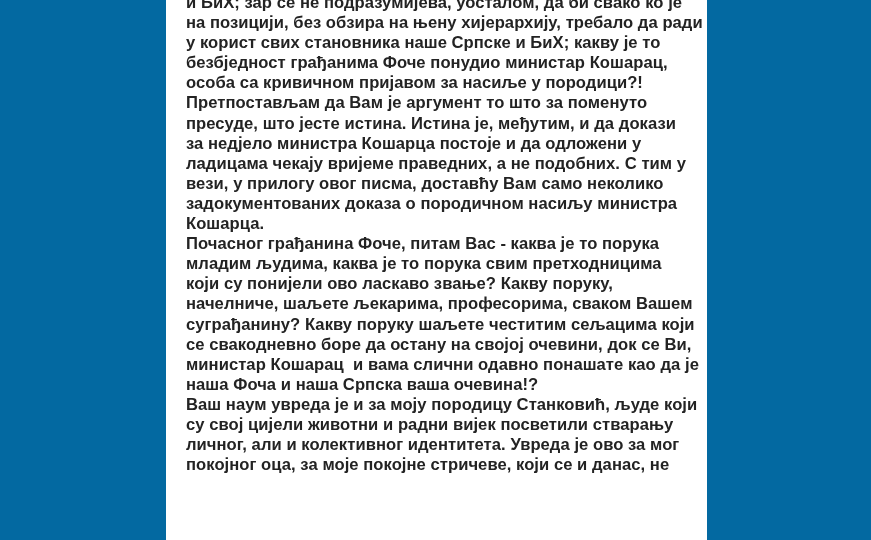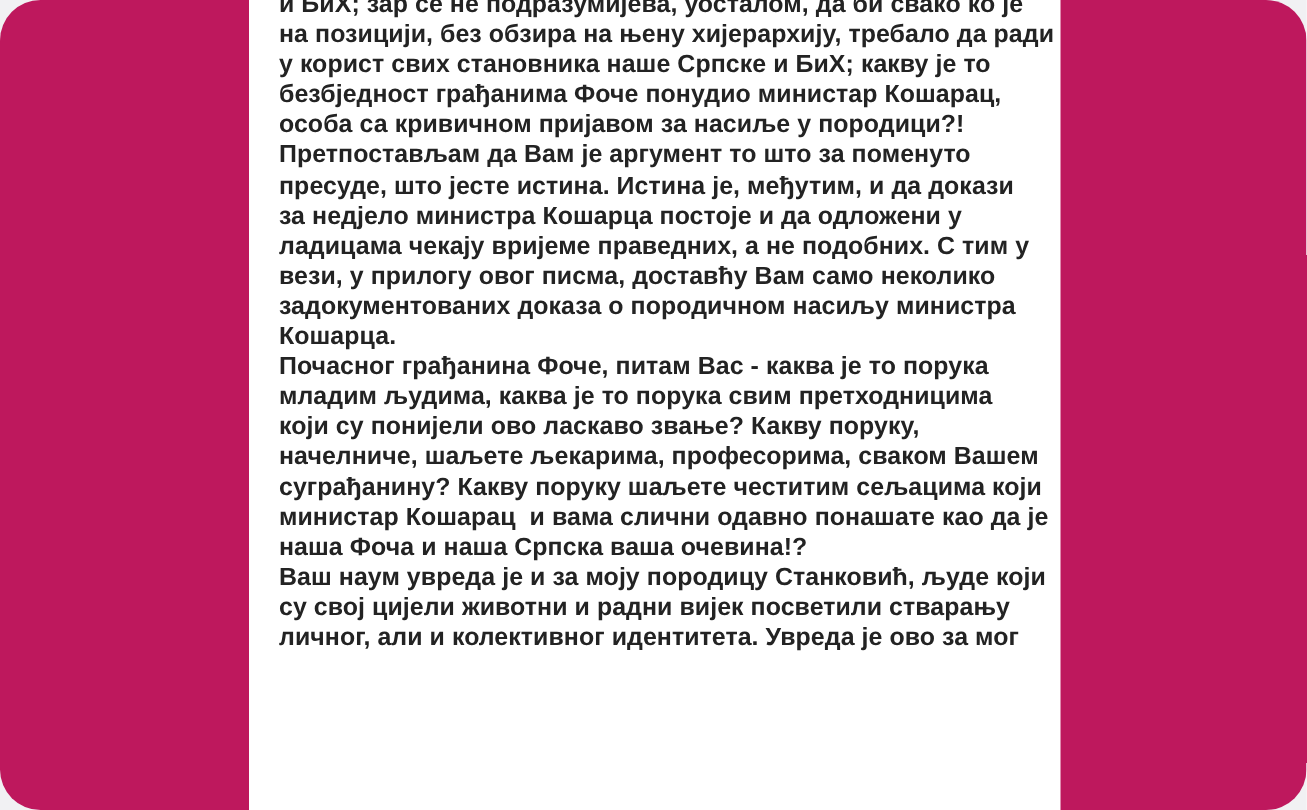--- a/index.html
+++ b/index.html
@@ -7,22 +7,21 @@
       padding: 0;
       width: 871px;
       height: 540px;
       overflow: hidden;
       background: #f1f1f3;
     }
     .page {
       position: relative;
       width: 871px;
       height: 540px;
-      background: #be185d;
-      border-radius: 27px;
+      background: #0369a1;
     }
     .card {
       position: absolute;
       left: 166px;
       top: 0;
       width: 541px;
       height: 540px;
       background: #ffffff;
       overflow: hidden;
     }
@@ -60,20 +59,22 @@
       <span class="line">за недјело министра Кошарца постоје и да одложени у</span>
       <span class="line">ладицама чекају вријеме праведних, а не подобних. С тим у</span>
       <span class="line">вези, у прилогу овог писма, доставћу Вам само неколико</span>
       <span class="line">задокументованих доказа о породичном насиљу министра</span>
       <span class="line">Кошарца.</span>
       <span class="line">Почасног грађанина Фоче, питам Вас - каква је то порука</span>
       <span class="line">младим људима, каква је то порука свим претходницима</span>
       <span class="line">који су понијели ово ласкаво звање? Какву поруку,</span>
       <span class="line">начелниче, шаљете љекарима, професорима, сваком Вашем</span>
       <span class="line">суграђанину? Какву поруку шаљете честитим сељацима који</span>
+      <span class="line">се свакодневно боре да остану на својој очевини, док се Ви,</span>
       <span class="line">министар Кошарац  и вама слични одавно понашате као да је</span>
       <span class="line">наша Фоча и наша Српска ваша очевина!?</span>
       <span class="line">Ваш наум увреда је и за моју породицу Станковић, људе који</span>
       <span class="line">су свој цијели животни и радни вијек посветили стварању</span>
       <span class="line">личног, али и колективног идентитета. Увреда је ово за мог</span>
+      <span class="line">покојног оца, за моје покојне стричеве, који се и данас, не</span>
     </div>
   </div>
 </div>
 
 </body></html>

